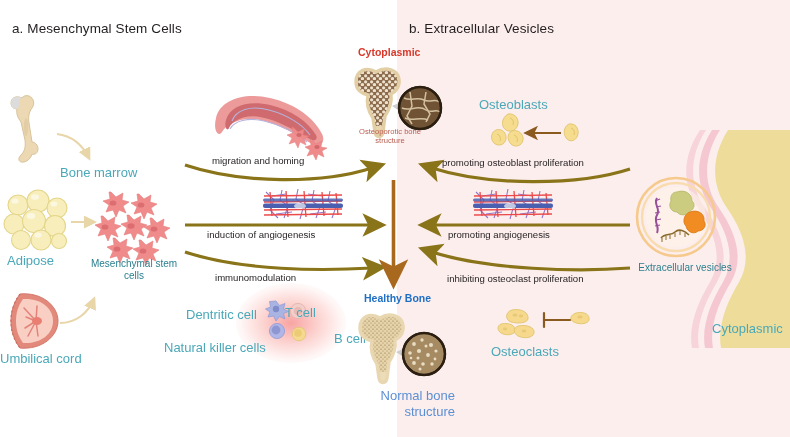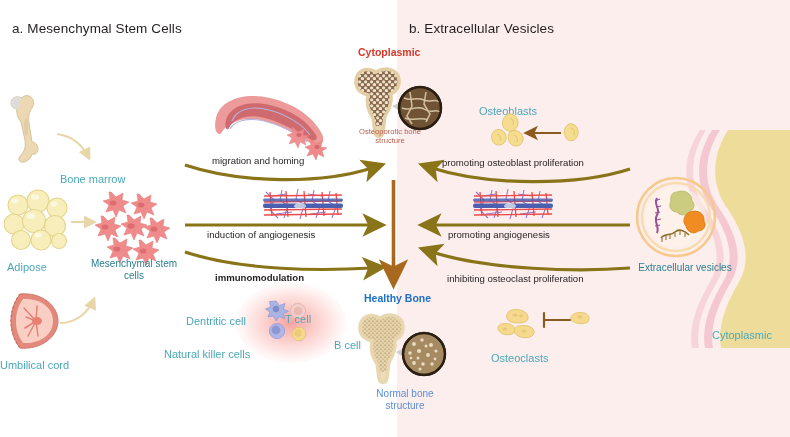--- a/index.html
+++ b/index.html
@@ -18,27 +18,27 @@
     position: absolute;
     left: 397px; top: 0;
     width: 393px; height: 437px;
     background: #fdeeee;
   }
   .cytoplasm-layer { position: absolute; left: 640px; top: 130px; width: 150px; height: 218px; }
   .abs { position: absolute; }
   .panel-title {
     font-size: 13.5px; color: #231f20; letter-spacing: 0.1px; white-space: nowrap;
   }
-  .lbl-teal { font-size: 11px; color: #4aa8b8; white-space: nowrap; margin-top: 8px; }
+  .lbl-teal { font-size: 13px; color: #4aa8b8; white-space: nowrap; }
   .lbl-teal-lg { font-size: 10px; color: #2a7f8e; white-space: nowrap; text-align: center; line-height: 1.15; }
   .lbl-dark { font-size: 9.6px; color: #231f20; white-space: nowrap; }
   .lbl-red-bold { font-size: 10.5px; color: #d8392b; font-weight: bold; white-space: nowrap; }
   .lbl-red-sm { font-size: 7.6px; color: #b85c4f; white-space: nowrap; text-align: center; line-height: 1.2; }
   .lbl-blue-bold { font-size: 10.5px; color: #1f6fc4; font-weight: bold; white-space: nowrap; }
-  .lbl-blue-sm { font-size: 10px; color: #5b8fd4; white-space: nowrap; text-align: center; line-height: 1.2; }
+  .lbl-blue-sm { font-size: 13px; color: #5b8fd4; white-space: nowrap; text-align: right; line-height: 1.2; }
   svg { display: block; overflow: visible; }
   .glow {
     position: absolute;
     border-radius: 50%;
     background: radial-gradient(ellipse at center, rgba(242,90,86,0.55) 0%, rgba(245,120,110,0.30) 38%, rgba(250,170,165,0.10) 65%, rgba(255,255,255,0) 80%);
   }
 </style>
 </head>
 <body>
 
@@ -242,21 +242,21 @@
   <div class="abs" style="left:182px; top:246px;">
     <svg width="205" height="30" viewBox="0 0 205 30">
       <defs>
           <marker id="mk-olive-3" markerWidth="8" markerHeight="8" refX="3" refY="4" orient="auto">
         <path d="M0,0.3 L7.6,4 L0,7.7 L1.8,4 z" fill="#8a7419"></path>
           </marker>
         </defs>
       <path d="M3 6 C 60 25 140 25 190 22" stroke="#8a7419" stroke-width="3.2" fill="none" marker-end="url(#mk-olive-3)"></path>
     </svg>
   </div>
-  <div class="abs lbl-dark" style="left:215px; top:272px;font-weight:bold;">immunomodulation</div>
+  <div class="abs lbl-dark" style="left:215px; top:272px;">immunomodulation</div>
 
   <div class="glow" style="left:236px; top:283px; width:110px; height:80px;"></div>
   <div class="abs" style="left:262px; top:298px;">
     <svg width="62" height="46" viewBox="0 0 62 46">
       <g>
         <path d="M14 3 l3.5 4.5 l5.5-2 l-1.5 5.5 l5 2.5 l-5 2 l1.5 5.5 l-5.5-2.5 l-3.5 4.5 l-2.5-5 l-5.5 1 l2-5 l-4.5-3 l5-2 l-1-5.5 z" fill="#aab4e2" stroke="#8d98d4" stroke-width="0.7"></path>
         <circle cx="14" cy="11" r="3.2" fill="#7f8cc9"></circle>
       </g>
       <g>
         <circle cx="36" cy="13" r="7.6" fill="#f3cfcb" stroke="#e2b0ab" stroke-width="0.8"></circle>

